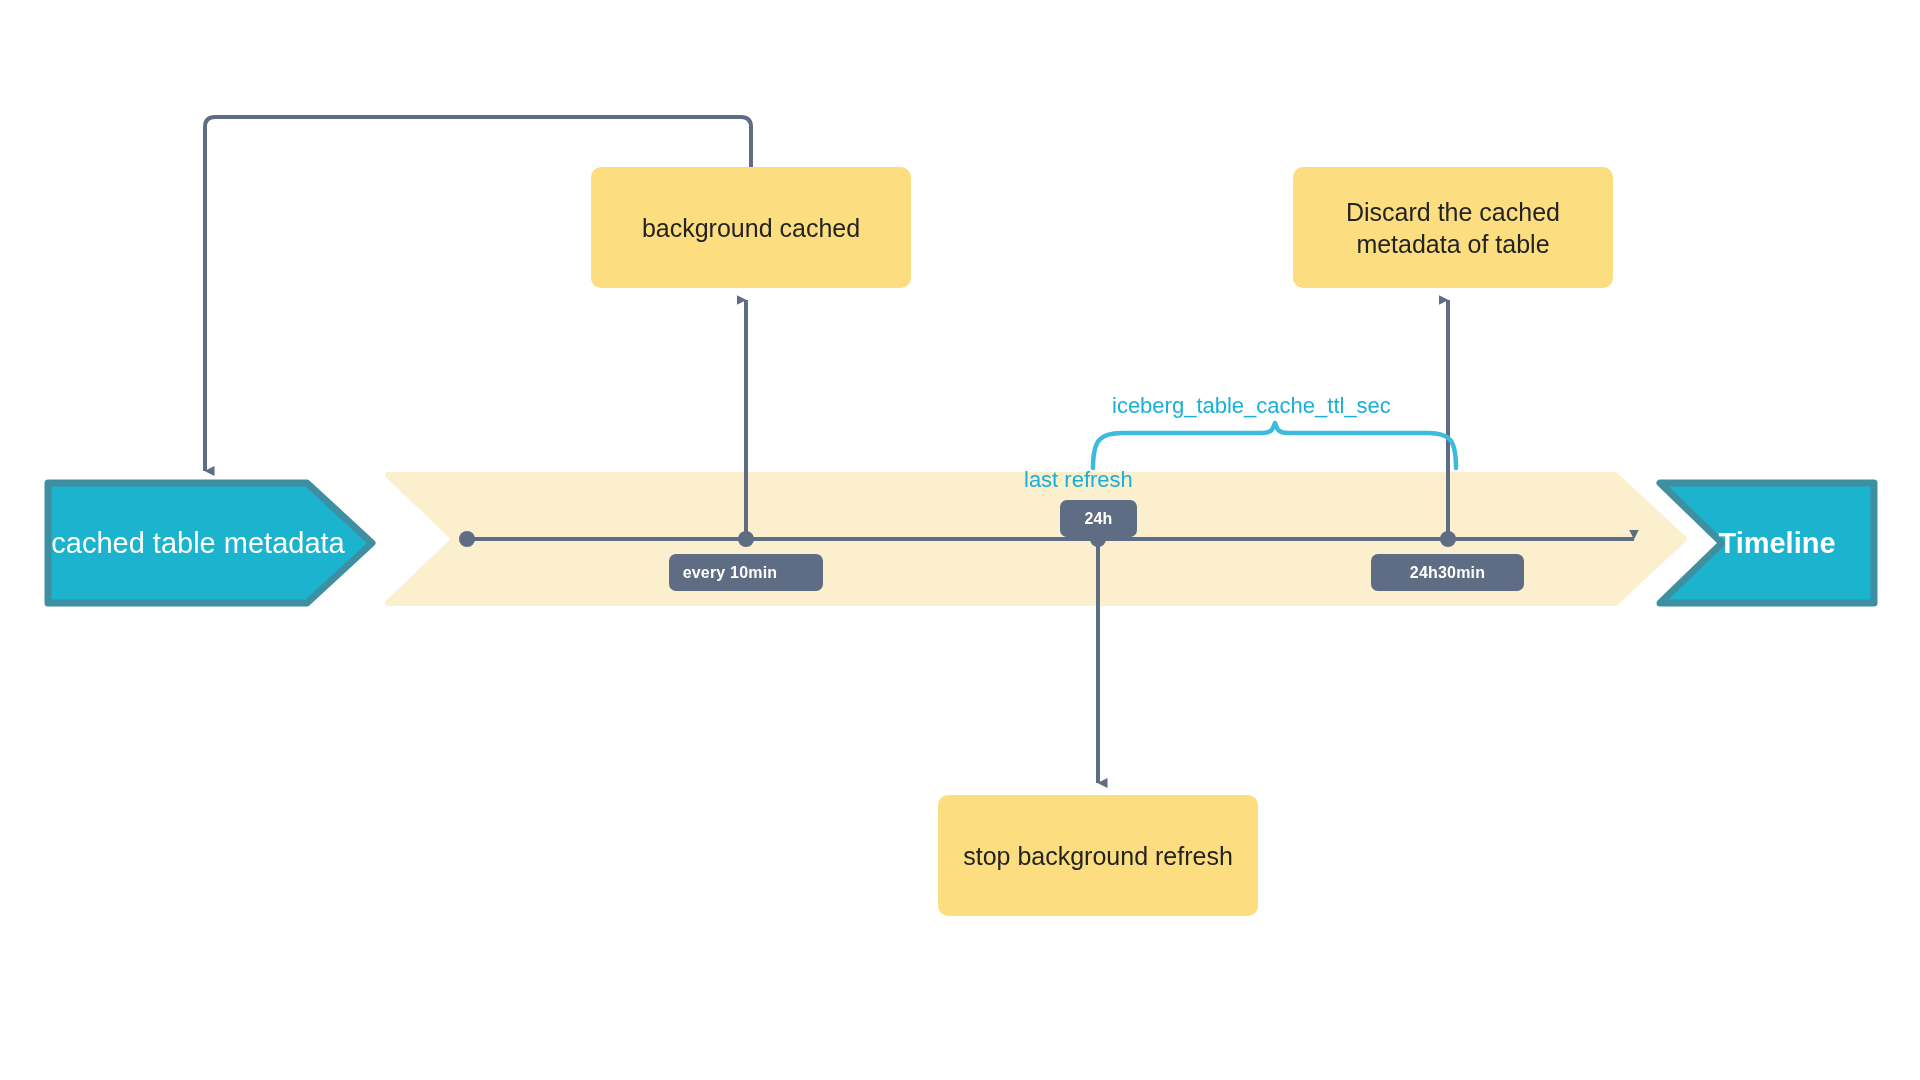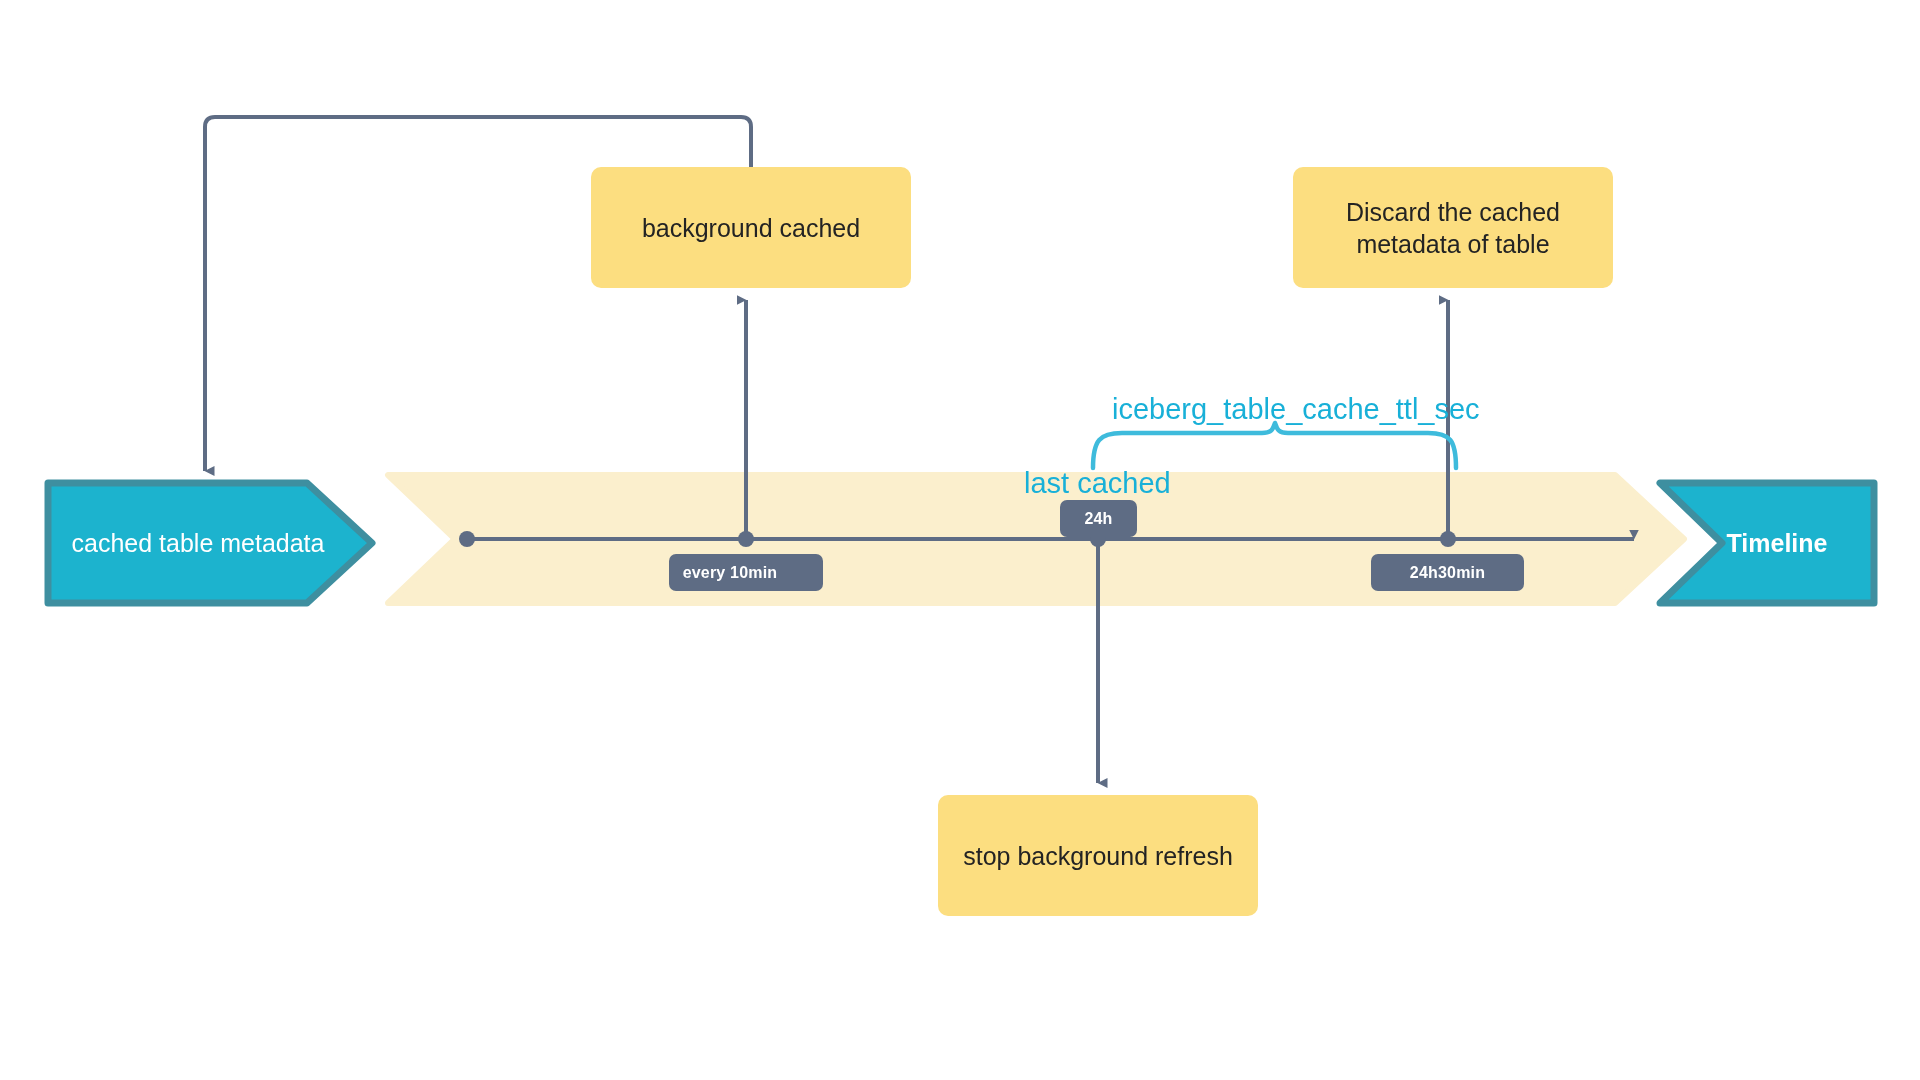--- a/index.html
+++ b/index.html
@@ -6,28 +6,28 @@
   body{width:1920px;height:1080px;overflow:hidden;
        font-family:"Liberation Sans","DejaVu Sans",sans-serif;}
   #stage{position:relative;width:1920px;height:1080px;background:#fff;}
   #stage svg{position:absolute;left:0;top:0;width:1920px;height:1080px;}
 
   .node-label{
     position:absolute;display:flex;align-items:center;justify-content:center;
     text-align:center;pointer-events:none;
   }
   .yellow-text{color:#232323;font-size:25px;line-height:1.28;}
-  .cyan-text{color:#ffffff;font-size:25px;}
+  .cyan-text{color:#ffffff;font-size:29px;}
   .cyan-text.bold{font-weight:bold;}
   .badge-text{
     position:absolute;display:flex;align-items:center;justify-content:center;
     color:#ffffff;font-size:16px;font-weight:bold;letter-spacing:.2px;
   }
   .annot{
-    position:absolute;color:#18b0d8;font-size:29px;white-space:nowrap;
+    position:absolute;color:#18b0d8;font-size:22px;white-space:nowrap;
   }
 </style>
 </head>
 <body>
 
 <div id="stage">
 
   <svg viewBox="0 0 1920 1080" xmlns="http://www.w3.org/2000/svg">
     <defs>
       <marker id="arrowDown" markerWidth="12" markerHeight="12" refX="5" refY="9.5" orient="auto" markerUnits="userSpaceOnUse">
@@ -91,17 +91,17 @@
     <span>Discard the cached</span>
     <span>metadata of table</span>
   </div>
 
   <div class="badge-text" style="left:669px;top:554px;width:122px;height:37px;">every 10min</div>
 
   <div class="badge-text" style="left:1060px;top:500px;width:77px;height:37px;">24h</div>
 
   <div class="badge-text" style="left:1371px;top:554px;width:153px;height:37px;border-radius:17px;">24h30min</div>
 
-  <div class="annot" style="left:1024px;top:467px;">last cached</div>
+  <div class="annot" style="left:1024px;top:467px;">last refresh</div>
 
   <div class="annot" style="left:1112px;top:393px;">iceberg_table_cache_ttl_sec</div>
 
 </div>
 
 </body></html>

